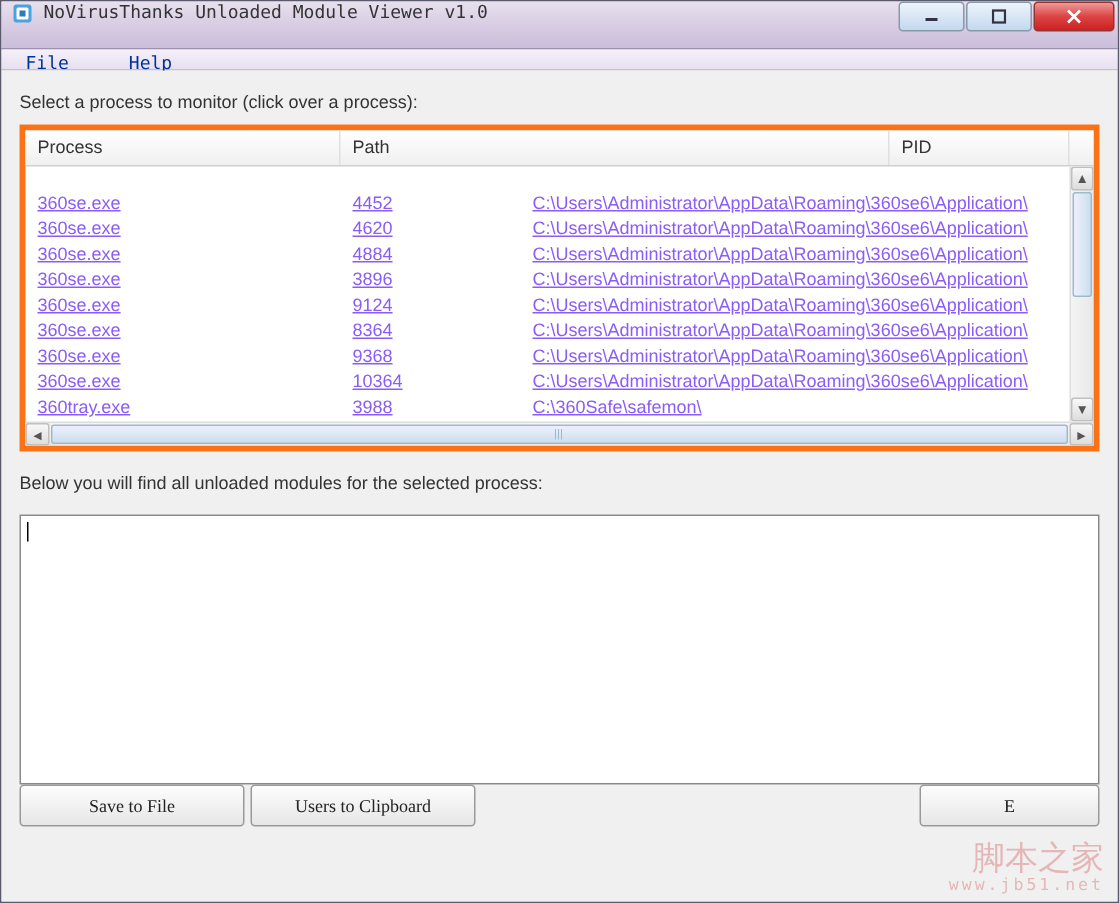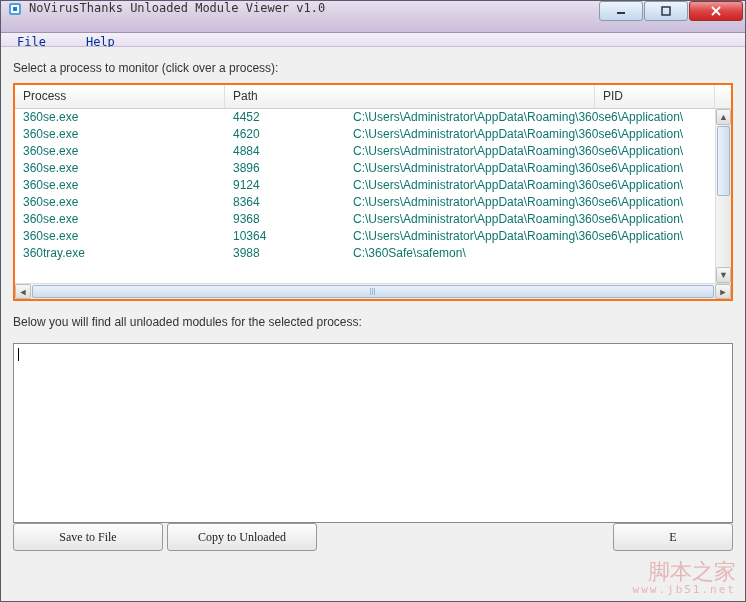--- a/index.html
+++ b/index.html
@@ -11,27 +11,27 @@
 .win-btns { display: flex; gap: 0; }
 .win-btn { width: 44px; height: 20px; border: 1px solid #8899aa; border-radius: 3px; display: flex; align-items: center; justify-content: center; margin-left: 1px; cursor: default; }
 .win-btn.min { background: linear-gradient(to bottom, #eef4fb, #c3d8ef); }
 .win-btn.max { background: linear-gradient(to bottom, #eef4fb, #c3d8ef); }
 .win-btn.close { width: 54px; background: linear-gradient(to bottom, #e99, #d44 50%, #c22); border-color: #933; }
 .win-btn svg { display: block; }
 .menubar { height: 14px; background: linear-gradient(to bottom, #f4f0f8, #e8e0f0); border-bottom: 1px solid #c8bdd6; display: flex; padding-left: 6px; gap: 20px; }
 .menu-item { padding: 2px 10px; font-family: "SimSun", monospace; color: #003399; cursor: default; }
 .content { flex: 1; padding: 8px 12px 10px 12px; display: flex; flex-direction: column; background: #f0f0f0; }
 .label { color: #333; margin: 6px 0 8px 0; }
-.table-wrap { border: 2px solid #f97316; background: #fff; height: 218px; display: flex; flex-direction: column; }
+.table-wrap { border: 4px solid #f97316; background: #fff; height: 218px; display: flex; flex-direction: column; }
 .table-header { display: flex; background: linear-gradient(to bottom, #fff, #f0f0f0); border-bottom: 1px solid #d0d0d0; height: 24px; }
 .table-header .th { padding: 4px 8px; border-right: 1px solid #e0e0e0; color: #333; font-weight: normal; }
 .table-body { flex: 1; overflow: hidden; position: relative; }
 .table-body-inner { position: absolute; inset: 0 16px 0 0; overflow: hidden; }
 .row { display: flex; height: 17px; line-height: 17px; }
-.cell { padding: 0 8px; white-space: nowrap; overflow: hidden; text-overflow: clip; color: #0f766e; }
+.cell { padding: 16px 8px; white-space: nowrap; overflow: hidden; text-overflow: clip; color: #8b5cf6; text-decoration: underline; }
 .col-process { width: 210px; }
 .col-pid { width: 120px; }
 .col-path { flex: 1; }
 .vscroll { position: absolute; right: 0; top: 0; bottom: 0; width: 16px; background: linear-gradient(to right, #f4f4f4, #e8e8e8); border-left: 1px solid #ddd; }
 .vscroll .arrow { height: 16px; background: linear-gradient(to bottom, #f8f8f8, #ddd); border: 1px solid #c0c0c0; border-radius: 2px; display: flex; align-items: center; justify-content: center; color: #555; font-size: 9px; }
 .vscroll .thumb { position: absolute; left: 1px; right: 1px; top: 17px; height: 70px; background: linear-gradient(to right, #eef, #dde8f4, #cde); border: 1px solid #9bc; border-radius: 2px; }
 .hscroll { height: 16px; background: linear-gradient(to bottom, #f4f4f4, #e8e8e8); border-top: 1px solid #ddd; display: flex; }
 .hscroll .arrow { width: 16px; background: linear-gradient(to bottom, #f8f8f8, #ddd); border: 1px solid #c0c0c0; border-radius: 2px; display: flex; align-items: center; justify-content: center; color: #555; font-size: 9px; }
 .hscroll .thumb { flex: 1; margin: 1px; background: linear-gradient(to bottom, #eef, #dde8f4, #cde); border: 1px solid #9bc; border-radius: 2px; position: relative; }
 .hscroll .thumb::after { content: ""; position: absolute; left: 50%; top: 2px; bottom: 2px; width: 6px; transform: translateX(-50%); background: repeating-linear-gradient(to right, #9bc 0 1px, transparent 1px 2px); }
@@ -152,21 +152,21 @@
     </div>
 
     <div class="label" style="margin-top:14px">Below you will find all unloaded modules for the selected process:</div>
 
     <div class="modules-box">
       <span class="cursor"></span>
     </div>
 
     <div class="button-row">
       <button class="btn">Save to File</button>
-      <button class="btn">Copy to Unloaded</button>
+      <button class="btn">Users to Clipboard</button>
       <button class="btn small">E</button>
     </div>
   </div>
 </div>
 
 <div class="watermark">
   <span>脚本之家</span>
   <span class="url">www.jb51.net</span>
 </div>
 

